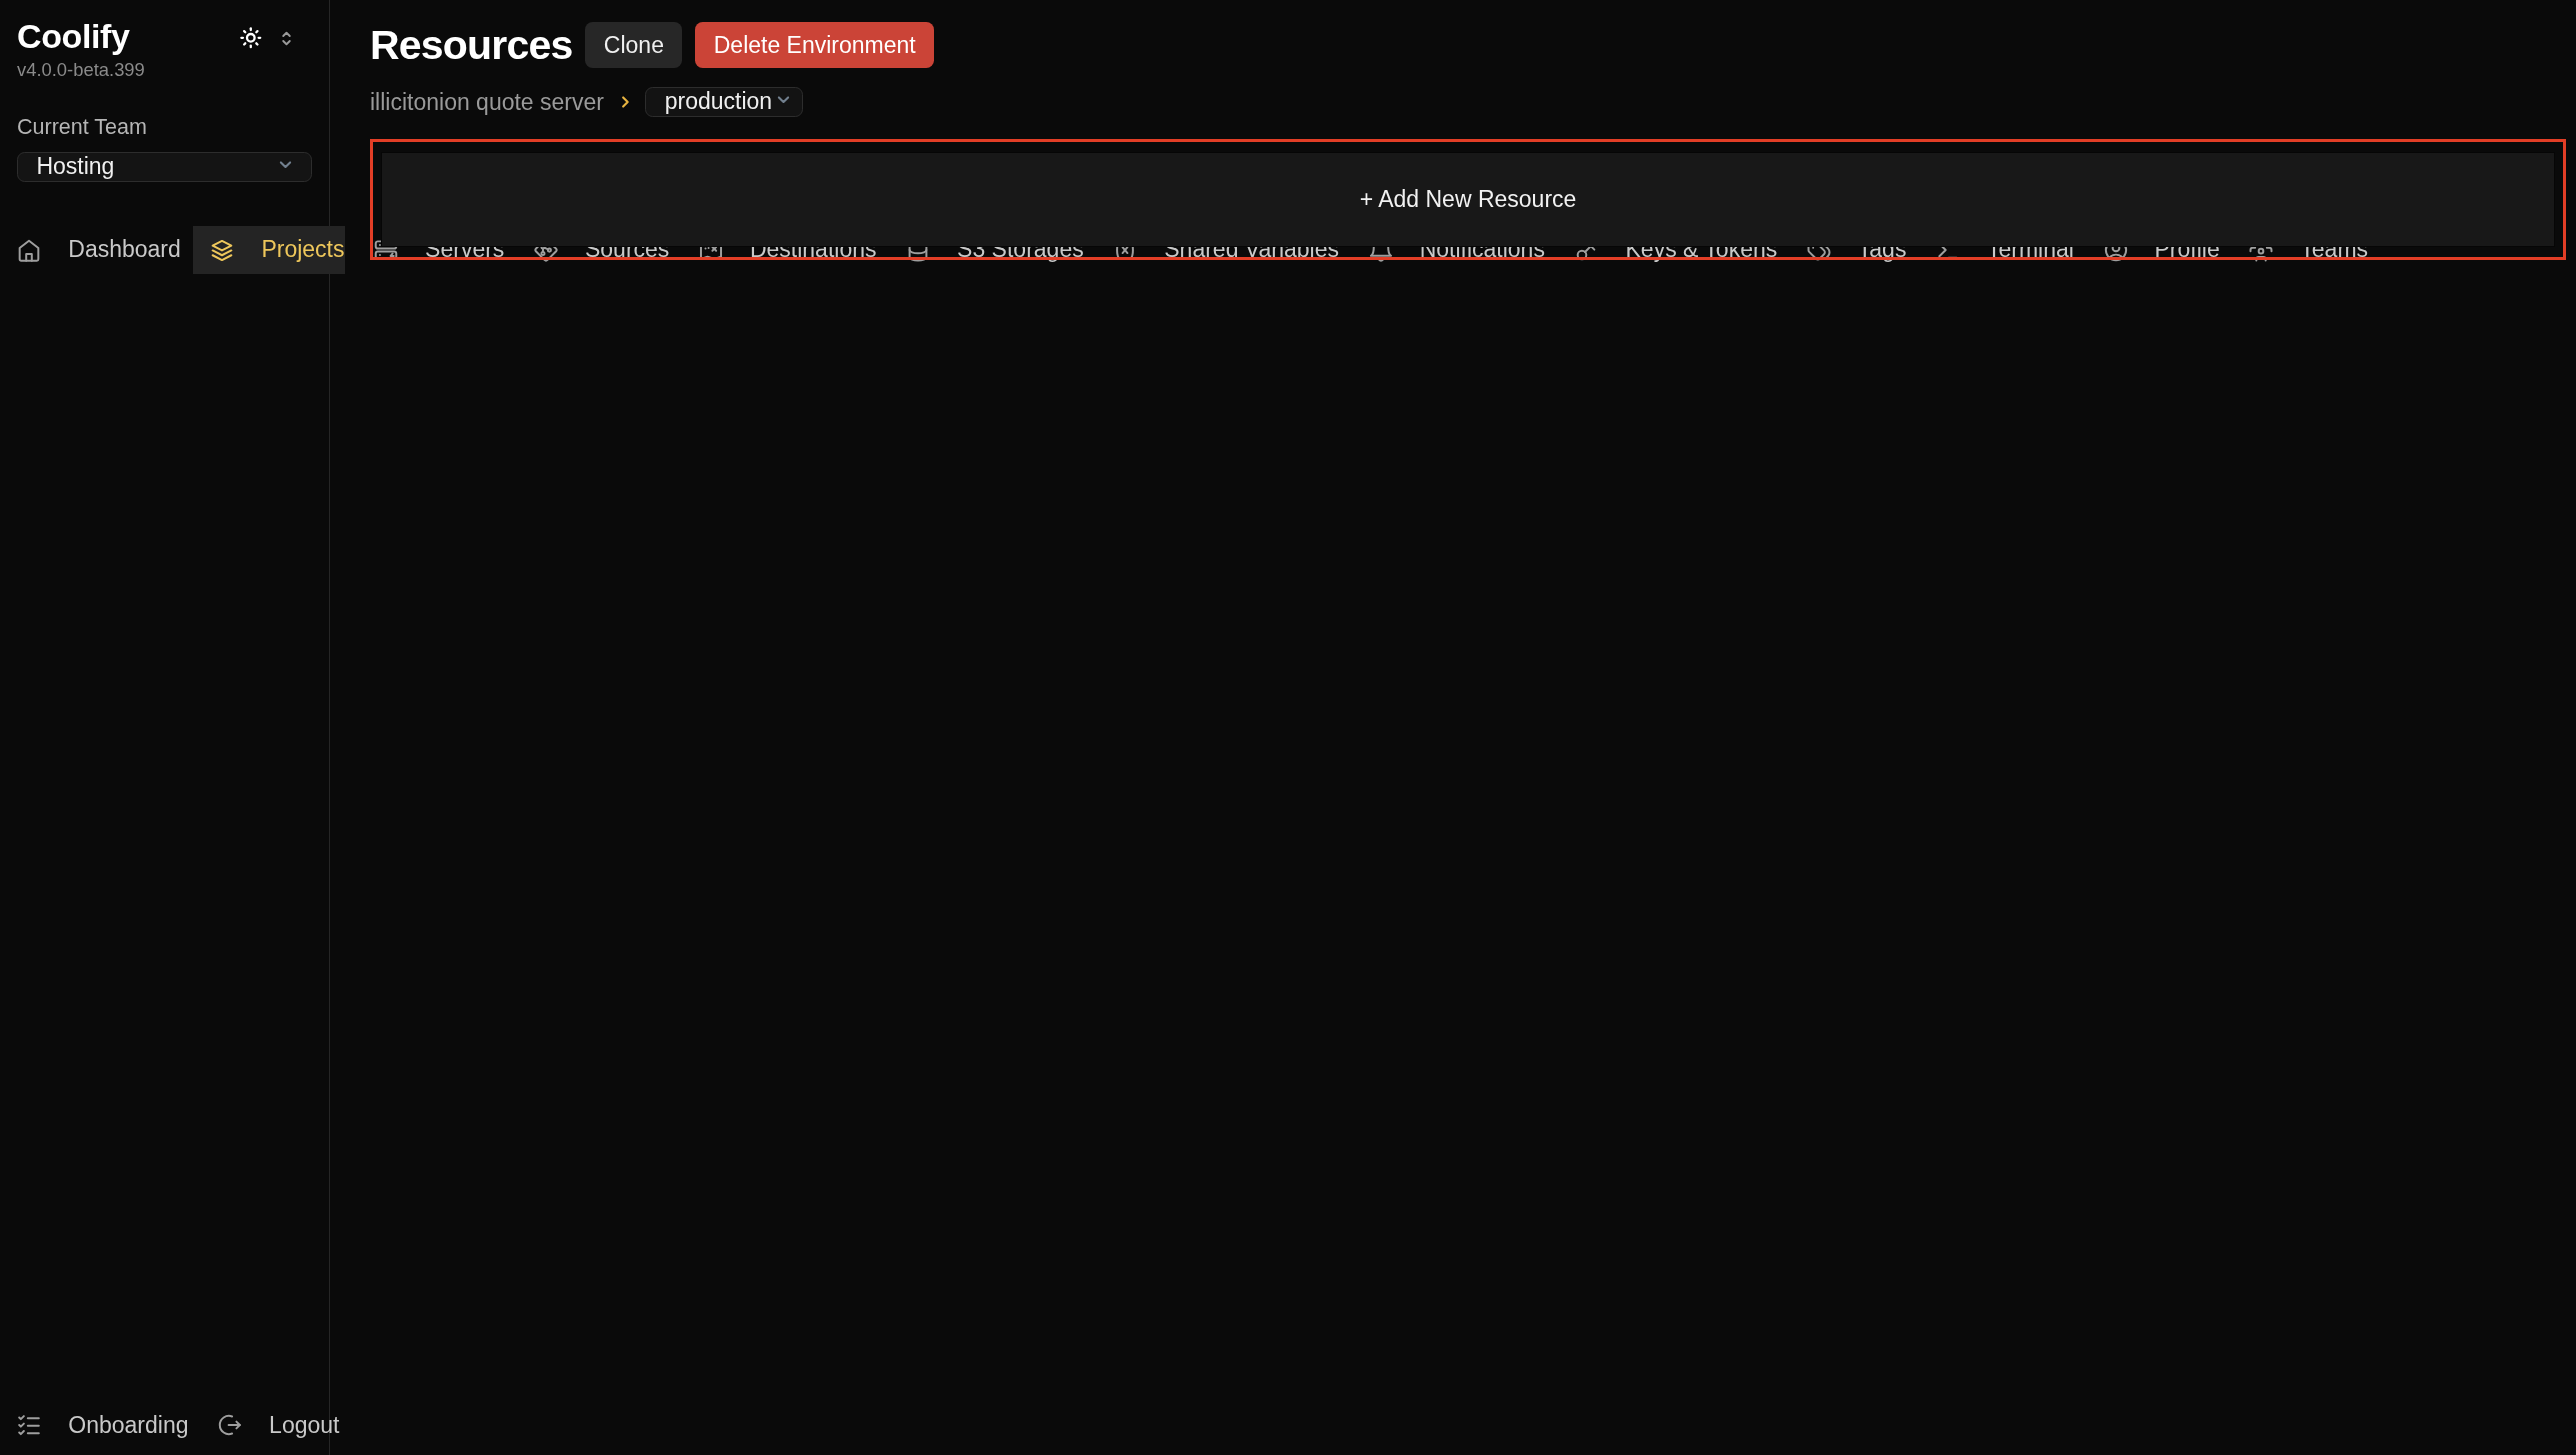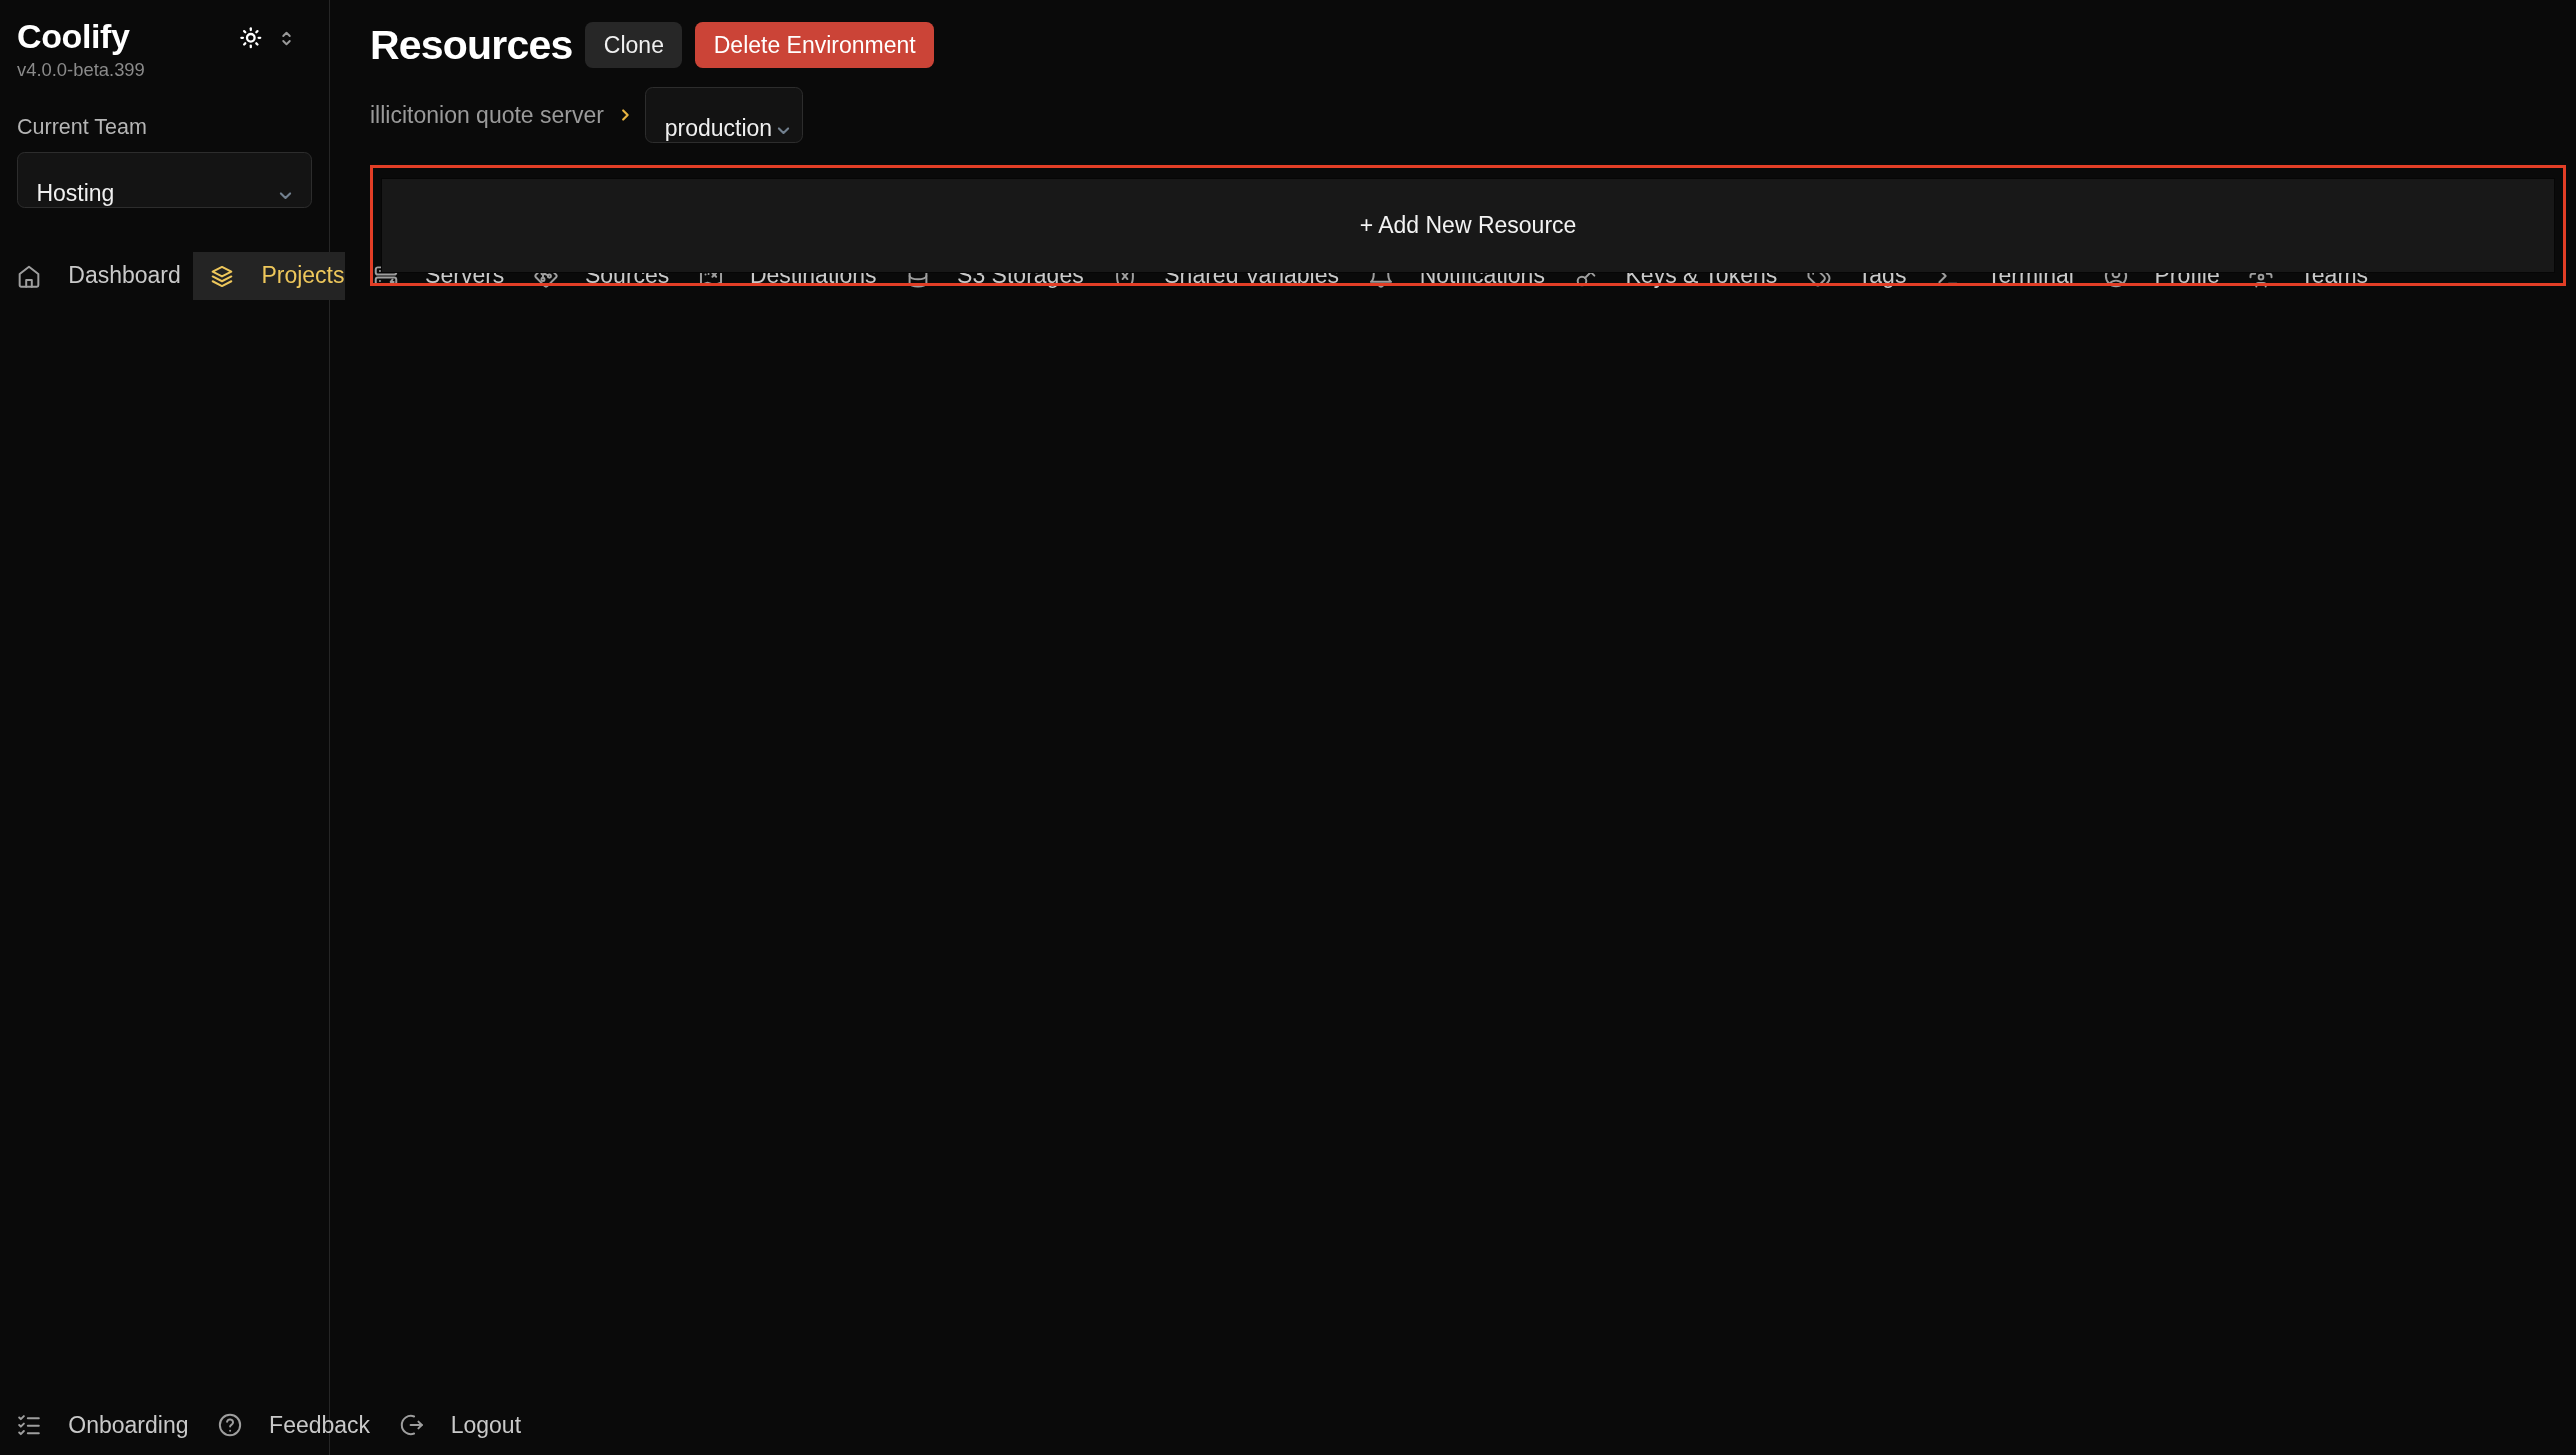--- a/index.html
+++ b/index.html
@@ -26,23 +26,23 @@
     font-size: 34px; font-weight: 800; color: #ffffff;
     letter-spacing: -0.4px; line-height: 1.1; cursor: pointer;
   }
   .head-icons { display: flex; align-items: center; gap: 10.7px; margin-right: 13.8px; margin-top: 6.1px; }
   .icon-btn { background: none; border: none; padding: 0; margin: 0; cursor: pointer; display: flex; align-items: center; }
   .icon-btn svg { display: block; }
   .version { margin-top: 3.1px; font-size: 18.4px; color: #8a8a8a; }
 
   .team-label { margin-top: 34px; font-size: 21.5px; color: #b5b5b5; }
   .select {
-    margin-top: 12.3px; height: 56px;
+    margin-top: 12.3px; height: 30px;
     background: #141414; border: 0.8px solid #2d2d2d; border-radius: 7.7px;
-    display: flex; align-items: flex-end; justify-content: space-between;
+    display: flex; align-items: flex-start; justify-content: space-between;
     padding: 0 13.8px 0 18.4px; cursor: pointer;
   }
   .select .select-value { font-size: 23px; color: #f0f0f0; }
   .select svg { display: block; color: #72808f; }
 
   nav.nav { display: flex; }
   .main-nav { margin-top: 38px; }
   .footer-nav { margin-top: auto; padding-bottom: 1.5px; }
   .nav-item {
     display: flex; align-items: center; gap: 25px;
@@ -285,30 +285,20 @@
               <path d="M11 6.3h9.4"></path>
               <path d="M11 12.7h9.4"></path>
               <path d="M11 19.1h9.4"></path>
             </svg>
           </span>
         <span class="nav-label">Onboarding</span>
       </div>
       <div class="nav-item">
         <span class="nav-icon">
             <svg viewBox="0 0 24 24" fill="none" stroke="currentColor" stroke-width="1.7" stroke-linecap="round" stroke-linejoin="round">
-              <circle cx="12" cy="12" r="8.7"></circle>
-              <path d="M9.5 9.2a2.6 2.6 0 0 1 5.1.7c0 1.7-2.5 2.1-2.5 3.3"></path>
-              <path d="M12.1 16.9h.01"></path>
-            </svg>
-          </span>
-        <span class="nav-label">Feedback</span>
-      </div>
-      <div class="nav-item">
-        <span class="nav-icon">
-            <svg viewBox="0 0 24 24" fill="none" stroke="currentColor" stroke-width="1.7" stroke-linecap="round" stroke-linejoin="round">
               <path d="M13.8 4.7a7.8 7.8 0 1 0 0 14.6"></path>
               <path d="M10.8 12h9.6"></path>
               <path d="M17.5 9.1 20.4 12l-2.9 2.9"></path>
             </svg>
           </span>
         <span class="nav-label">Logout</span>
       </div>
     </nav>
   </aside>
 

